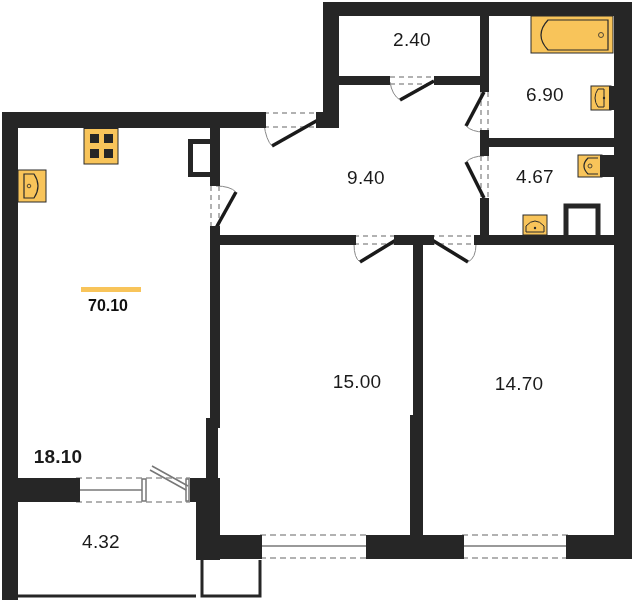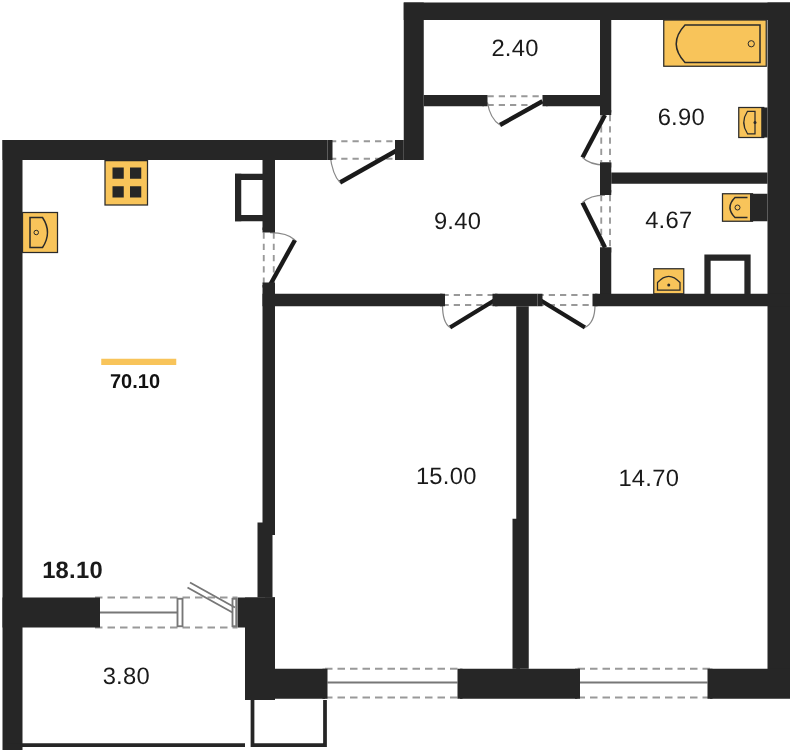--- a/index.html
+++ b/index.html
@@ -191,19 +191,19 @@
     <rect x="523" y="215" width="24" height="20" fill="#f8c45a" stroke="#2a2a2a" stroke-width="1"></rect>
     <path d="M526 232 V226 Q535 216 544 226 V232 Z" fill="none" stroke="#2a2a2a" stroke-width="1"></path>
     <circle cx="535" cy="228" r="1.2" fill="#2a2a2a"></circle>
   </g>
 </svg>
 
 <div class="total-bar" style="left:81px; top:287px; width:60px;"></div>
 <div class="total" style="left:108px; top:306px;">70.10</div>
 
 <div class="label" style="left:58px; top:457px;font-weight:bold;">18.10</div>
-<div class="label" style="left:101px; top:542px;">3.80</div>
+<div class="label" style="left:101px; top:542px;">4.32</div>
 <div class="label" style="left:366px; top:178px;">9.40</div>
 <div class="label" style="left:412px; top:40px;">2.40</div>
 <div class="label" style="left:545px; top:95px;">6.90</div>
 <div class="label" style="left:535px; top:177px;">4.67</div>
 <div class="label" style="left:313px; top:382px;margin-left:44px;">15.00</div>
 <div class="label" style="left:519px; top:384px;">14.70</div>
 
 </body></html>

